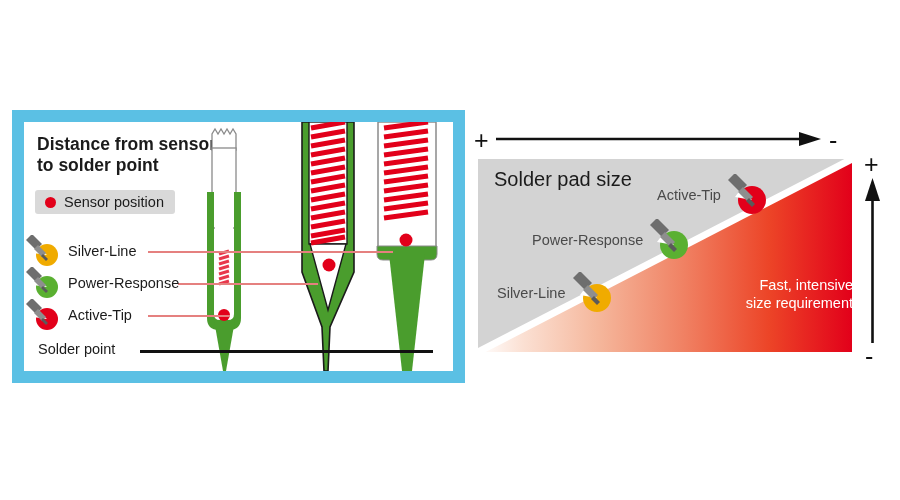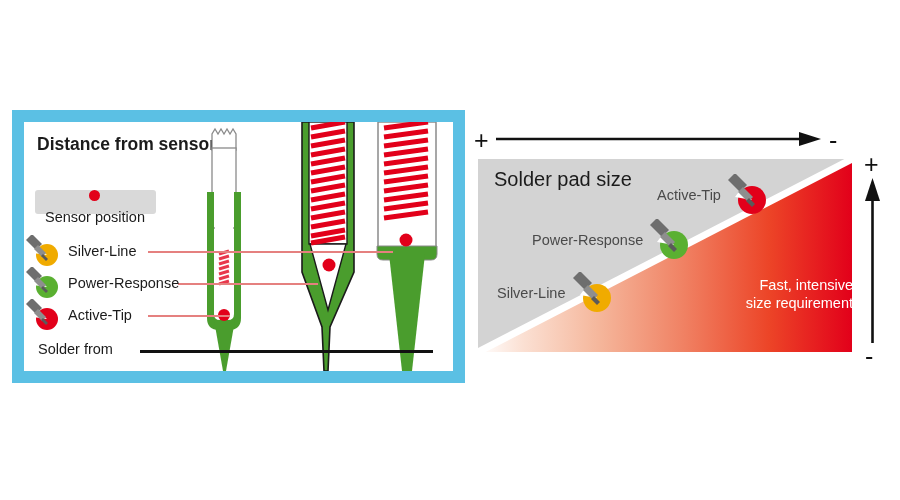--- a/index.html
+++ b/index.html
@@ -10,21 +10,21 @@
   #left-panel{position:absolute;left:12px;top:110px;width:453px;height:273px;
               background:#5bc0e4;box-sizing:border-box;padding:12px;}
   #left-inner{position:absolute;left:24px;top:122px;width:429px;height:249px;
               background:#ffffff;overflow:hidden;}
 
   #panel-title{position:absolute;left:37px;top:134px;width:210px;
                font-size:17.5px;font-weight:bold;color:#1b1b1b;line-height:1.22;}
 
   #sensor-badge{position:absolute;left:35px;top:190px;height:24px;
                 background:#d9d9d9;border-radius:3px;
-                display:flex;align-items:center;gap:8px;padding:0 11px 0 10px;flex-direction:column;}
+                display:flex;align-items:center;gap:8px;padding:0 11px 0 10px;}
   #sensor-badge .dot{width:11px;height:11px;border-radius:50%;background:#e2001a;flex:none;}
   #sensor-badge .lbl{font-size:14.5px;color:#1b1b1b;white-space:nowrap;}
 
   
   .legend-row{position:absolute;left:22px;height:34px;display:flex;align-items:center;}
   .legend-row .lbl{font-size:14.5px;color:#1b1b1b;white-space:nowrap;margin-left:6px;}
   #legend-silver{top:234px;}
   #legend-power{top:266px;}
   #legend-active{top:298px;}
 
@@ -70,20 +70,21 @@
   #mx-silver{left:497px;top:272px;}
 </style>
 </head>
 <body>
 
 <div id="left-panel"></div>
 <div id="left-inner"></div>
 
 <div id="panel-title">
   <div>Distance from sensor</div>
+  <div>to solder point</div>
 </div>
 
 <div id="sensor-badge">
   <span class="dot"></span>
   <span class="lbl">Sensor position</span>
 </div>
 
 <div id="tips">
 <svg width="429" height="249" viewBox="0 0 429 249">
 
@@ -170,21 +171,21 @@
   <svg width="40" height="32" viewBox="0 0 40 32">
     <circle cx="25" cy="20" r="11" fill="#e2001a"></circle>
     <path d="M25,20 L16,12 L11,18 Z" fill="#ffffff"></path>
     <path d="M3,2 L13,12 L19,6 L9,-4 Z" fill="#6e6e6e" transform="translate(1,3)"></path>
     <path d="M13,15 L21,23 L25,19 L17,11 Z" fill="#8e8e8e" transform="translate(-1,-1)"></path>
     <path d="M19,21 L24,26 L26,24 L21,19 Z" fill="#5a5a5a"></path>
   </svg>
   <span class="lbl">Active-Tip</span>
 </div>
 
-<div id="solder-point-label">Solder from</div>
+<div id="solder-point-label">Solder point</div>
 <div id="solder-baseline"></div>
 
 <div id="right-panel"></div>
 
 <div id="h-plus">+</div>
 <div id="h-minus">-</div>
 <svg id="h-arrow" viewBox="0 0 325 16">
   <line x1="0" y1="8" x2="306" y2="8" stroke="#111" stroke-width="2.6"></line>
   <polygon points="303,1 325,8 303,15" fill="#111"></polygon>
 </svg>

